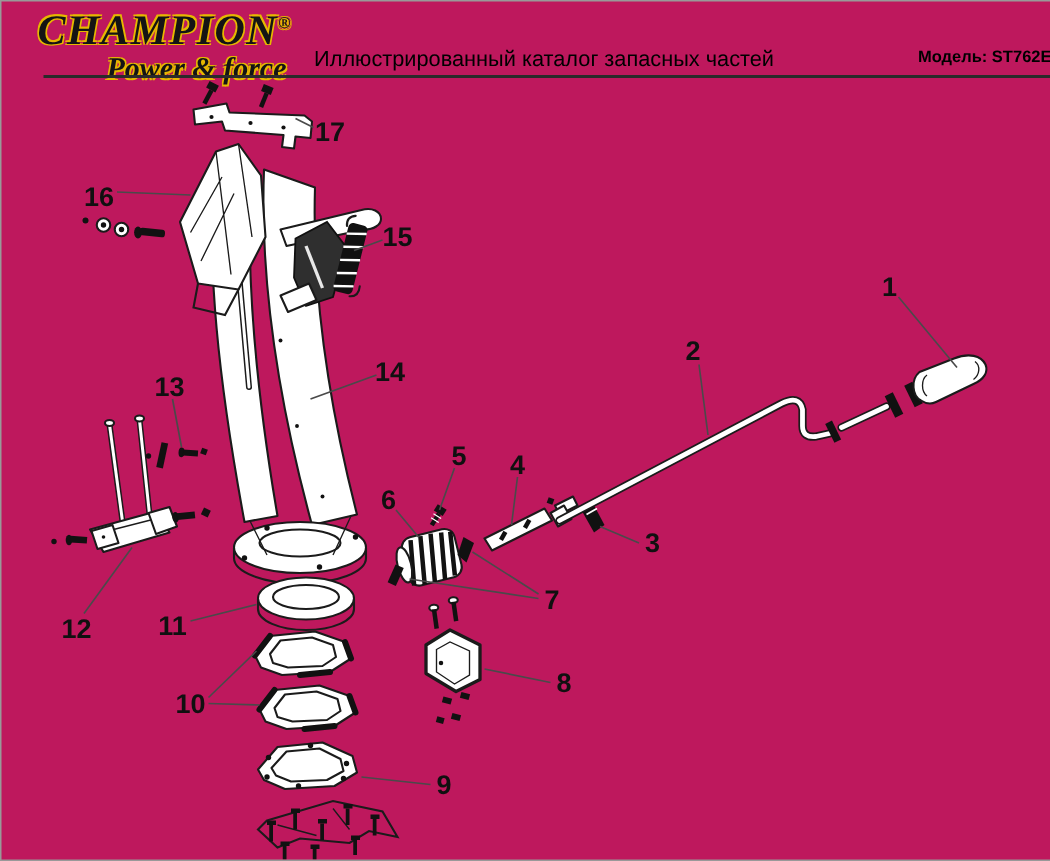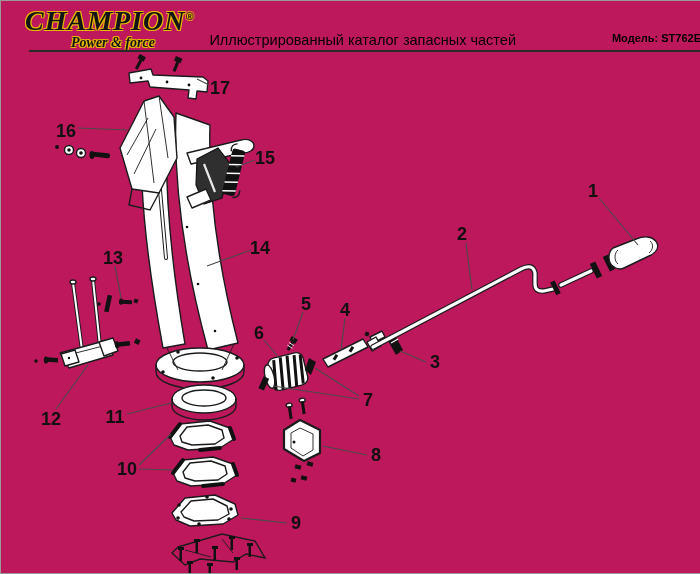--- a/index.html
+++ b/index.html
@@ -5,21 +5,21 @@
   html,body{margin:0;padding:0;background:#fff;}
   .page{position:relative;width:698px;height:572px;border:1px solid #999;background:#be185d;overflow:hidden;
         font-family:"Liberation Sans","DejaVu Sans",sans-serif;padding-left:28px;}
   
   .logo{position:absolute;left:24px;top:6px;line-height:1;}
   .brand{font-family:"Liberation Serif","DejaVu Serif",serif;font-style:italic;font-weight:bold;
          font-size:28px;color:#141414;letter-spacing:1px;
          text-shadow:-1px -1px 0 #e6b800,1px -1px 0 #e6b800,-1px 1px 0 #e6b800,1px 1px 0 #e6b800;}
   .brand .reg{font-size:11px;vertical-align:super;letter-spacing:0;}
   .tagline{font-family:"Liberation Serif","DejaVu Serif",serif;font-style:italic;font-weight:bold;
-           font-size:14px;color:#141414;margin:1px 0 0 46px;
+           font-size:20px;color:#141414;margin:1px 0 0 46px;
            text-shadow:-1px -1px 0 #e6b800,1px -1px 0 #e6b800,-1px 1px 0 #e6b800,1px 1px 0 #e6b800;}
   .doc-title{position:absolute;left:175px;top:31px;width:340px;text-align:right;
              font-size:14.5px;color:#000;}
   .model{position:absolute;right:26px;top:31px;font-size:11px;font-weight:bold;color:#000;}
   .header-rule{position:absolute;left:28px;right:26px;top:49px;height:2px;background:#2a2a2a;}
   
   svg.diagram{position:absolute;left:0;top:0;}
   .w{fill:#fff;stroke:#1b1b1b;stroke-width:1.4;stroke-linejoin:round;}
   .ln{fill:none;stroke:#1b1b1b;stroke-width:1.4;stroke-linecap:round;}
   .lnt{fill:none;stroke:#1b1b1b;stroke-width:0.9;}

